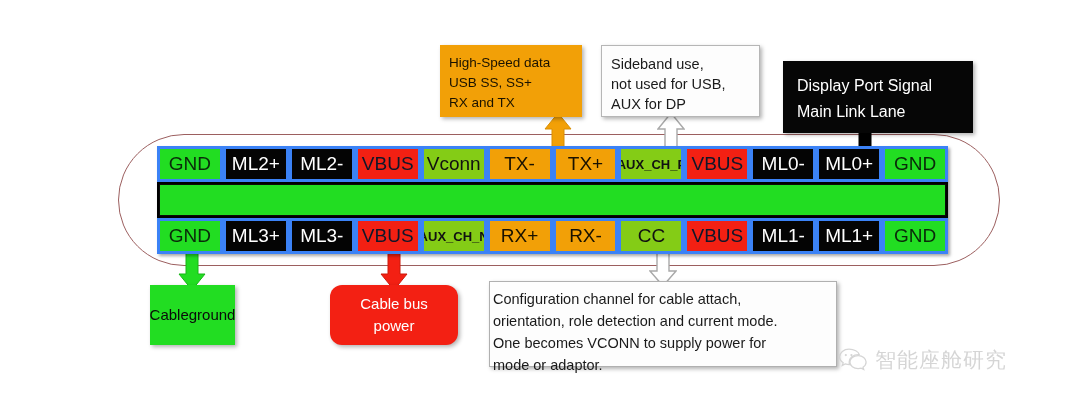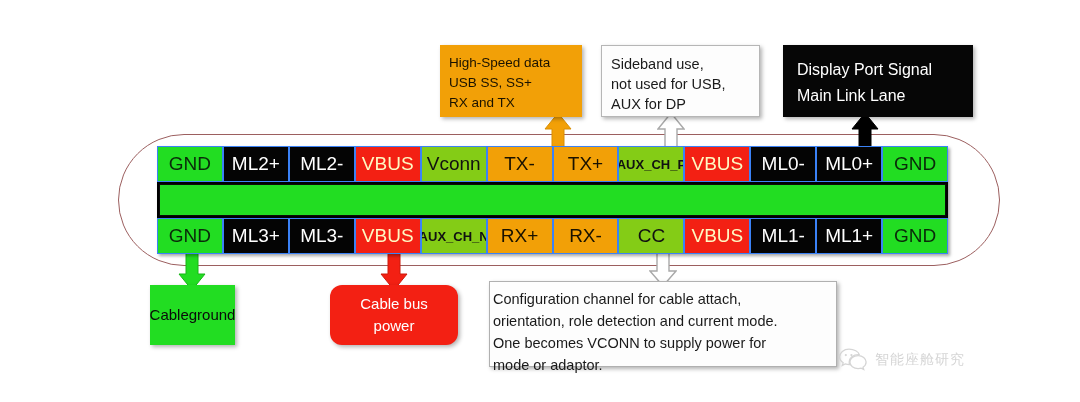--- a/index.html
+++ b/index.html
@@ -57,36 +57,36 @@
     height: 32px;
     background: #22dd22;
     border: 1px solid #0a0a0a;
     box-sizing: border-box;
   }
 
   .pin {
     flex: 1 1 0;
     height: 36px;
     box-sizing: border-box;
-    border: 1px solid #3b82f6;
+    border: 3px solid #3b82f6;
     display: flex;
     align-items: center;
     justify-content: center;
     font-size: 19px;
     letter-spacing: 0px;
     white-space: nowrap;
     overflow: hidden;
   }
   .pin.small {
     font-size: 13px;
     font-weight: bold;
   }
   .pin.gnd   { background: #22dd22; color: #0a2a0a; }
   .pin.blk   { background: #040404; color: #ffffff; }
-  .pin.vbus  { background: #f32013; color: #fef9c3; }
+  .pin.vbus  { background: #f32013; color: #0f172a; }
   .pin.wht   { background: #84cc16; color: #111111; }
   .pin.org   { background: #f2a007; color: #191200; }
 
   
   .callout {
     position: absolute;
     box-sizing: border-box;
     box-shadow: 2px 2px 4px rgba(0,0,0,0.30);
   }
   .callout .line {
@@ -106,21 +106,21 @@
     left: 601px; top: 45px; width: 159px; height: 72px;
     background: #fdfdfd;
     border: 1px solid #b6b6b6;
     color: #1a1a1a;
     padding: 8px 16px 0 9px;
     font-size: 14.5px;
     line-height: 20px;
   }
 
   #callout-displayport {
-    left: 783px; top: 45px; width: 190px; height: 72px;
+    left: 783px; top: 61px; width: 190px; height: 72px;
     background: #060606;
     color: #ffffff;
     padding: 12px 0 0 14px;
     font-size: 16px;
     line-height: 26px;
   }
 
   #callout-cable-ground {
     left: 150px; top: 285px; width: 85px; height: 60px;
     background: #22dd22;
@@ -165,21 +165,21 @@
     left: 838px;
     top: 343px;
     width: 230px;
     height: 34px;
     display: flex;
     align-items: center;
     gap: 7px;
     opacity: 0.92;
   }
   #watermark-text {
-    font-size: 14px;
+    font-size: 21px;
     color: #d2d2d2;
     letter-spacing: 1px;
     font-family: "DejaVu Sans", sans-serif;
     white-space: nowrap;
   }
 </style>
 </head>
 <body>
 
 <div id="stage">

